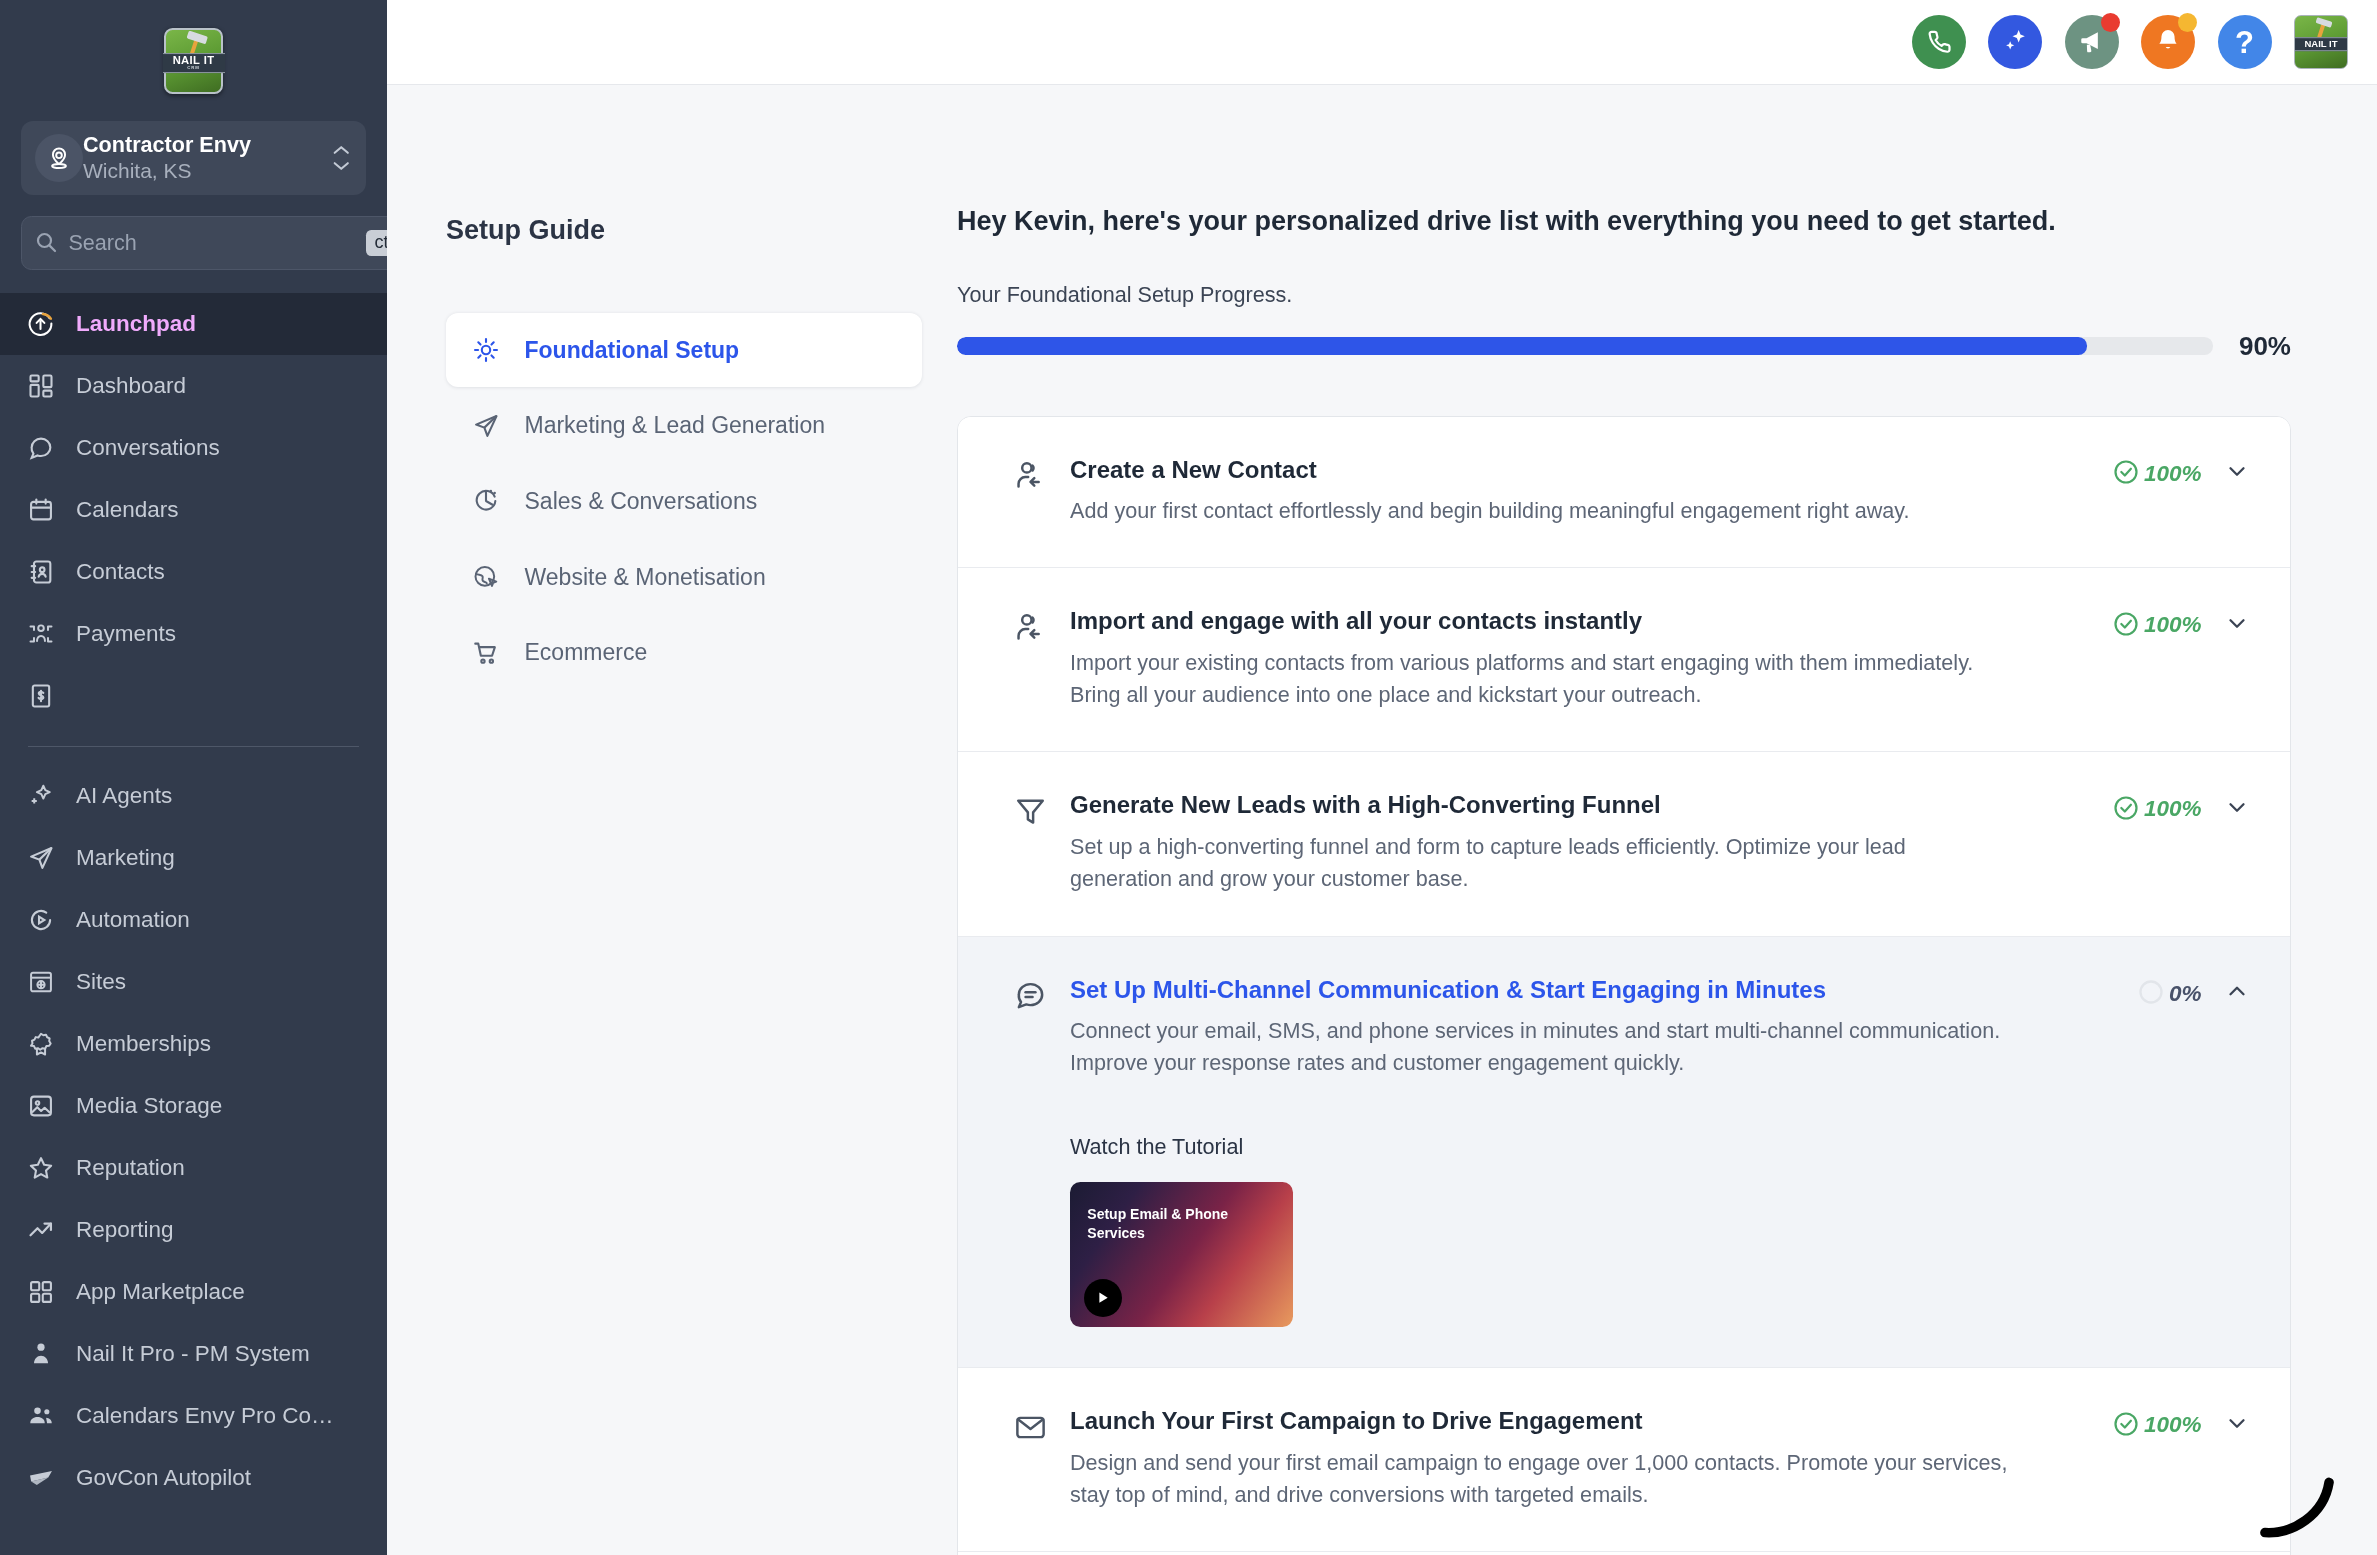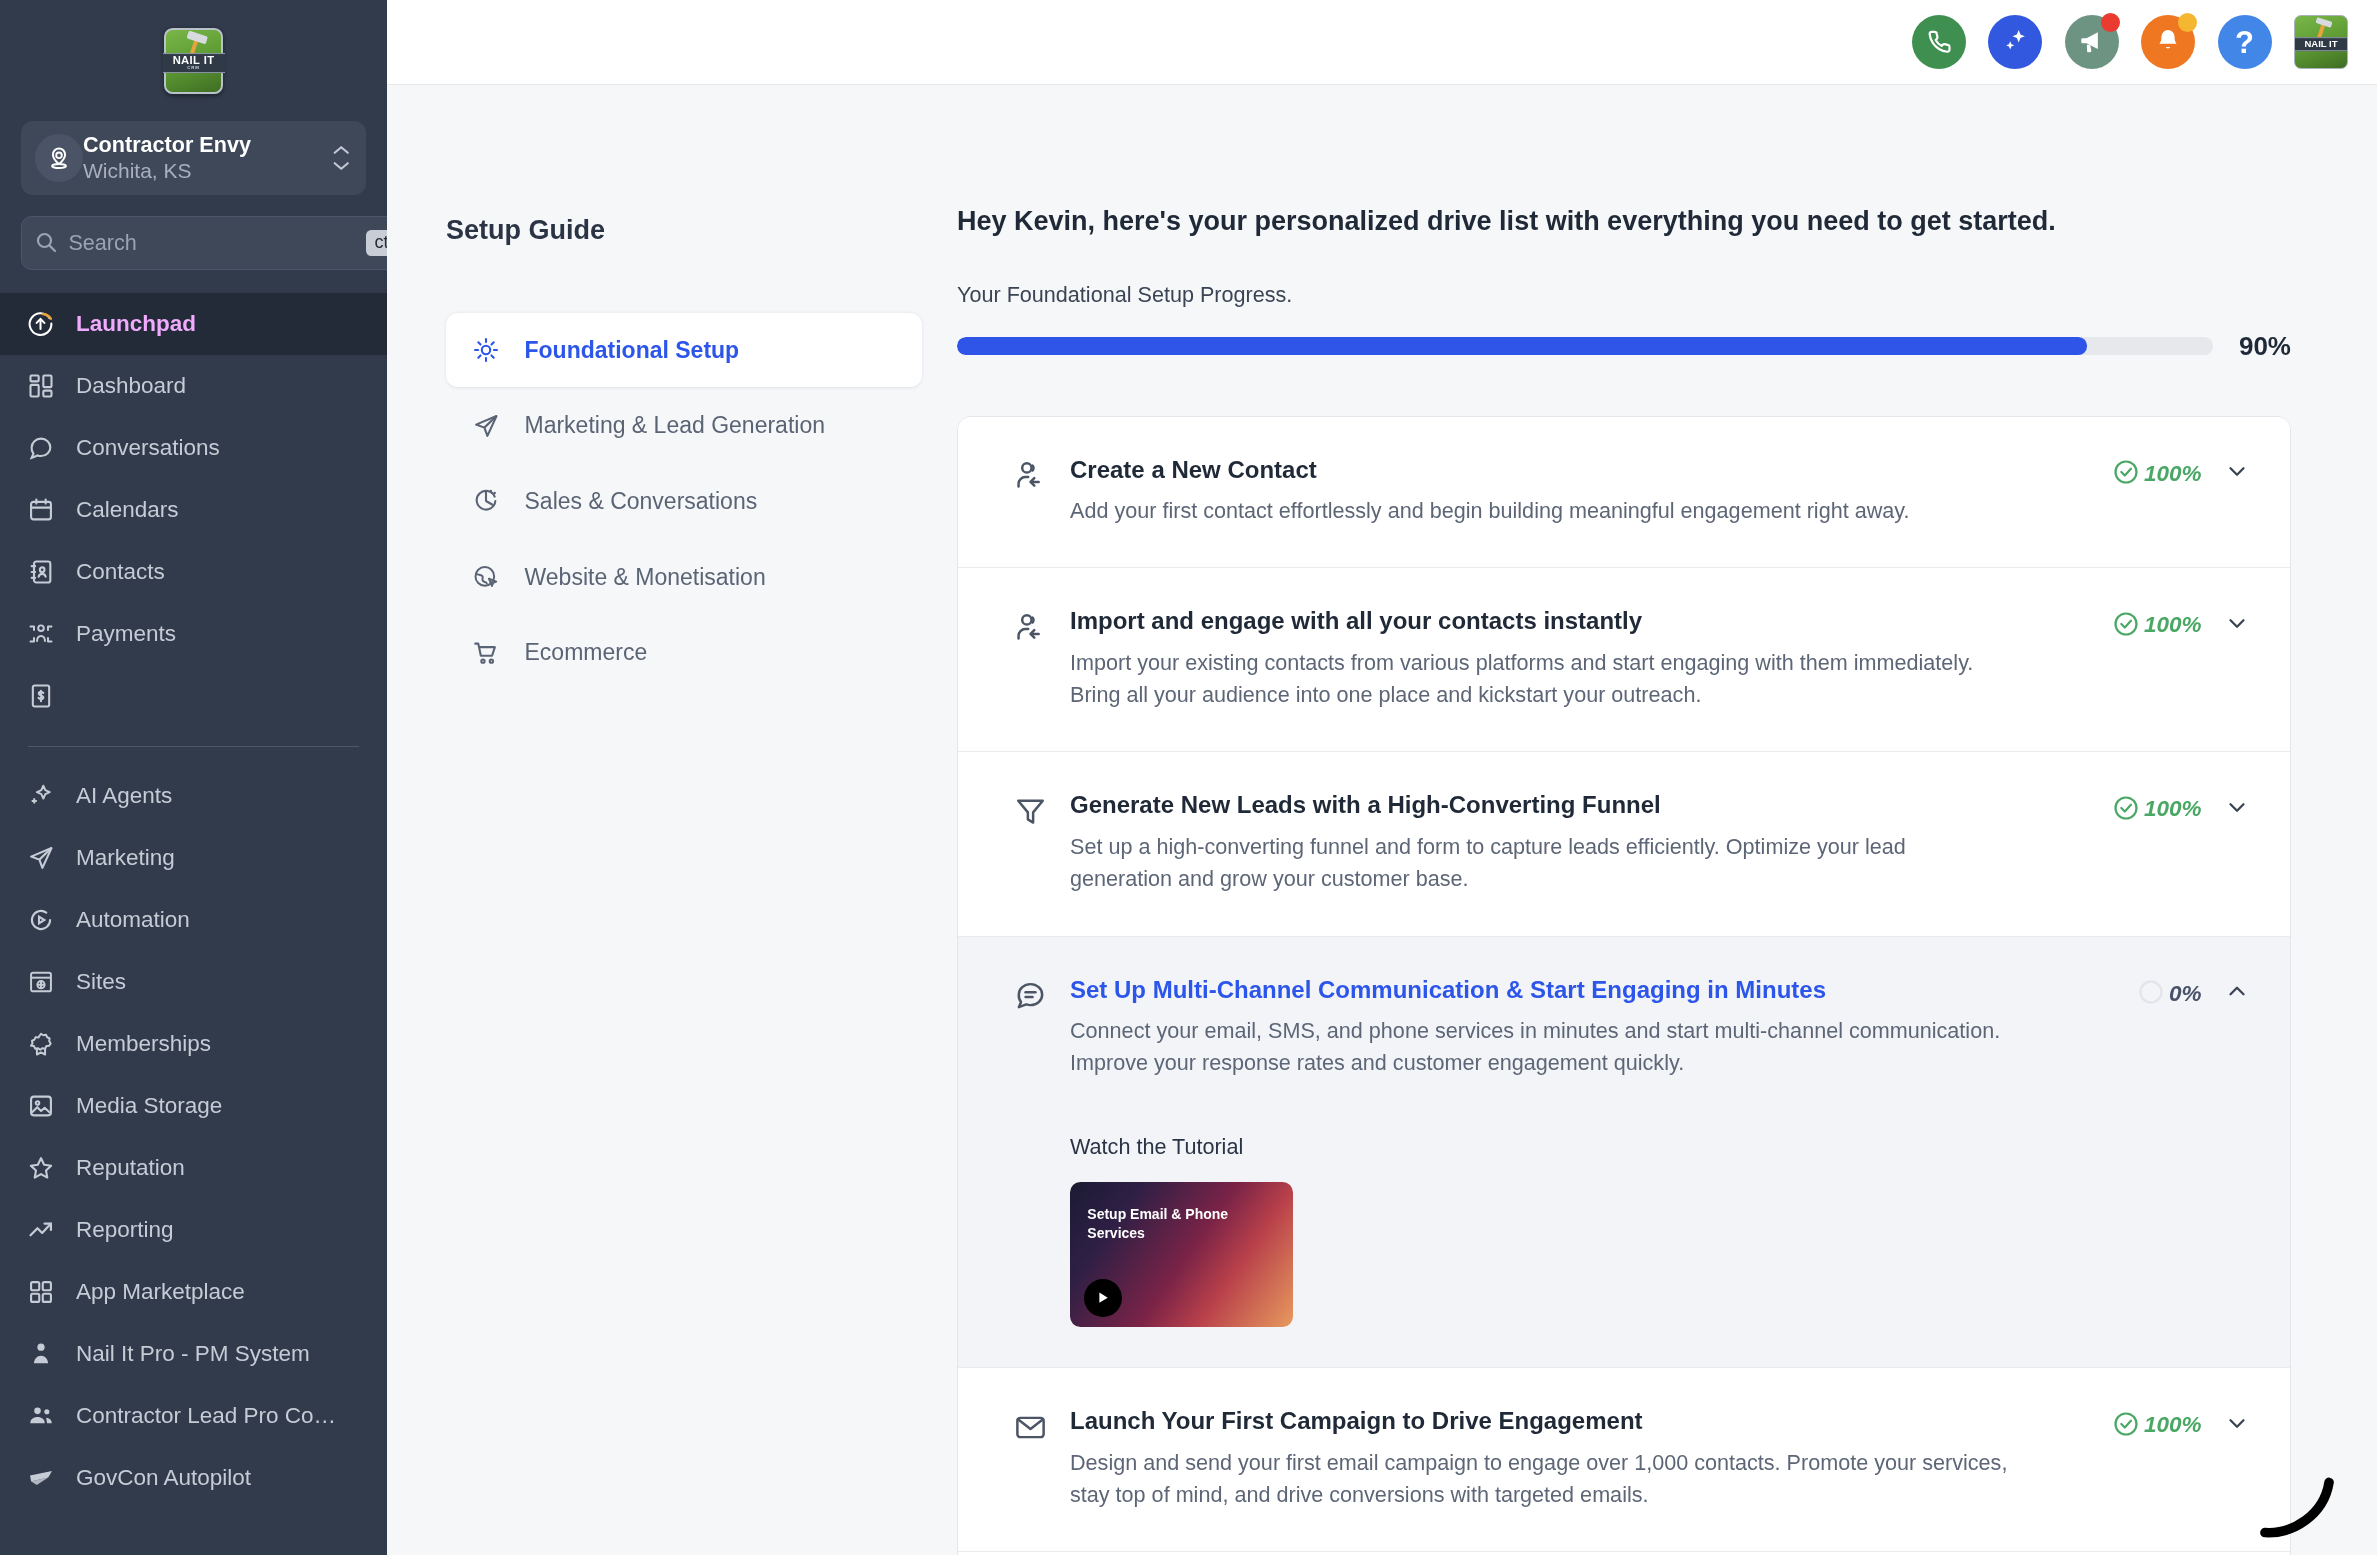--- a/index.html
+++ b/index.html
@@ -453,21 +453,21 @@
 
       <div class="nav-item">
         <span class="nav-ico">
           <svg width="28" height="28" viewBox="0 0 24 24" fill="currentColor">
               <circle cx="9" cy="7.6" r="2.8"></circle>
               <circle cx="17" cy="8.4" r="2.2"></circle>
               <path d="M2.8 18.2c0-3.3 2.6-5.3 6.2-5.3s6.2 2 6.2 5.3z"></path>
               <path d="M16.4 13.4c2.6.2 4.8 1.8 4.8 4.8h-4z"></path>
             </svg>
         </span>
-        <span class="nav-label">Contractor Lead Pro Co…</span>
+        <span class="nav-label">Calendars Envy Pro Co…</span>
       </div>
 
       <div class="nav-item">
         <span class="nav-ico">
           <svg width="28" height="28" viewBox="0 0 24 24" fill="currentColor">
               <path d="M2.6 9.8 21.4 6l-3.2 5.6L3.6 14.9z"></path>
               <path d="M3.6 14.9 18.2 11.6 8.4 17.9z" opacity=".85"></path>
             </svg>
         </span>
         <span class="nav-label">GovCon Autopilot</span>

